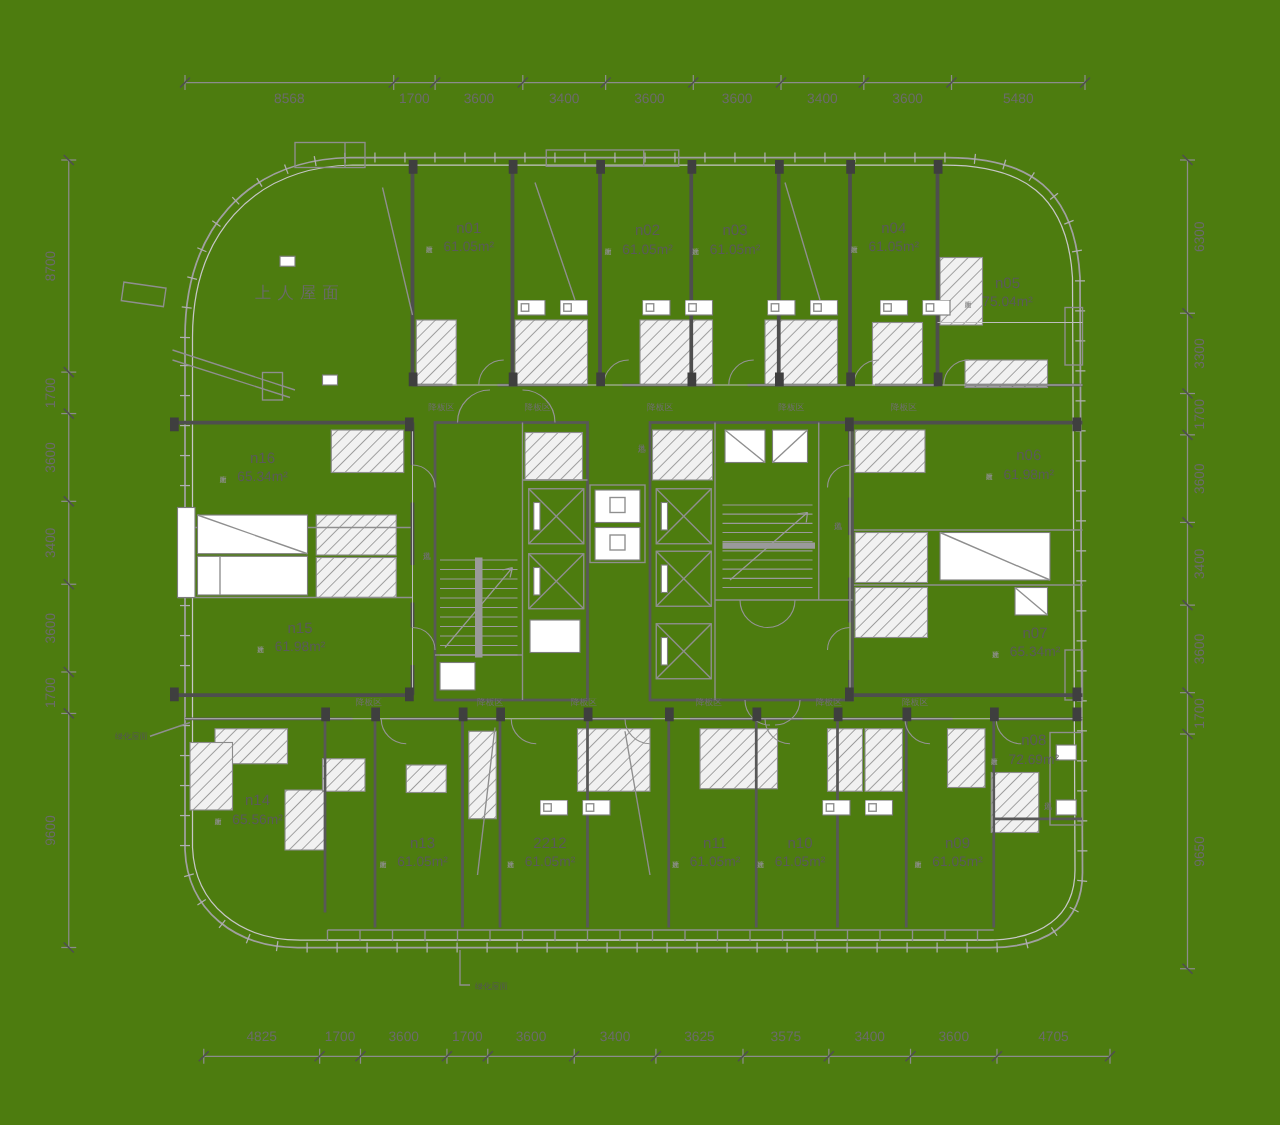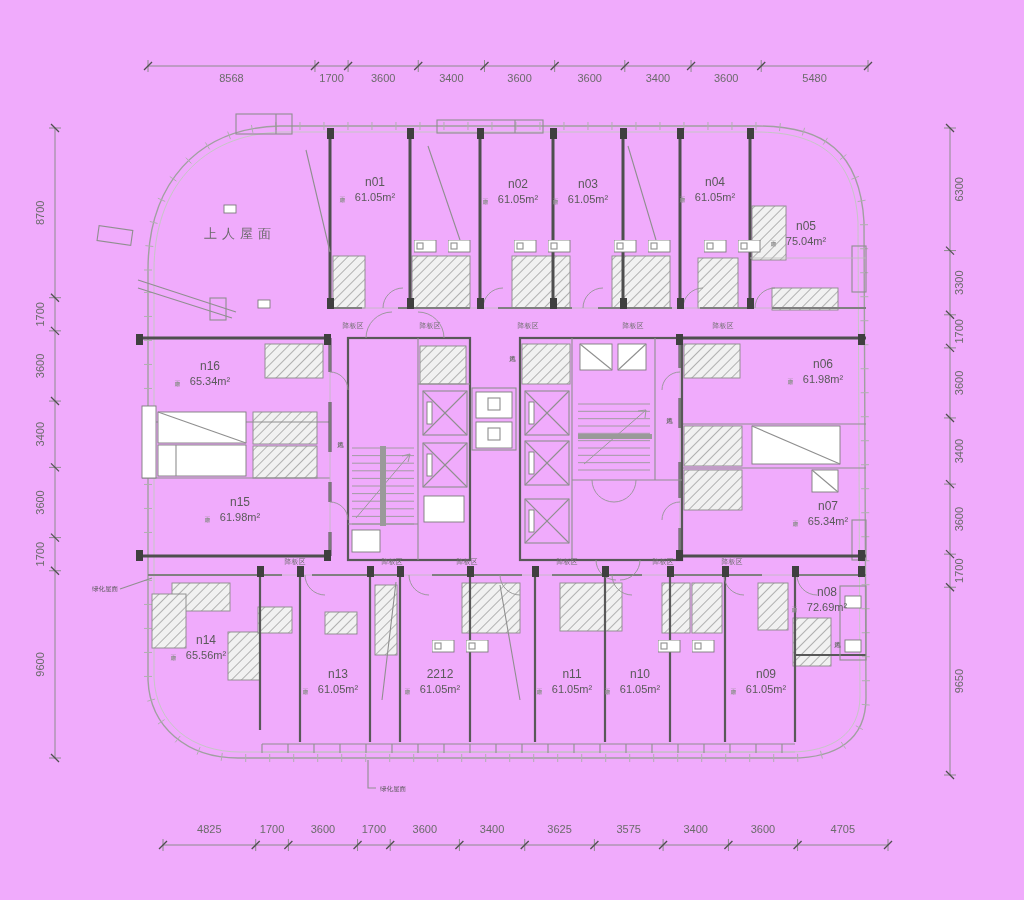--- a/index.html
+++ b/index.html
@@ -1,16 +1,16 @@
 <!DOCTYPE html>
 <html><head>
 <meta charset="utf-8">
 <style>
   html,body{margin:0;padding:0;background:#ffffff;}
-  #stage{position:relative;width:1024px;height:900px;background:#f0abfc;overflow:hidden;}
+  #stage{position:relative;width:1024px;height:900px;background:#4d7c0f;overflow:hidden;}
   svg{display:block;}
   svg text{font-family:"Liberation Sans","DejaVu Sans",sans-serif;}
   .uname{font-size:12px;fill:#5a5a5a;text-anchor:middle;}
   .uarea{font-size:11px;fill:#5a5a5a;text-anchor:middle;}
   .uprefix{font-size:5.5px;fill:#8f8f8f;writing-mode:vertical-rl;text-orientation:upright;}
   .roof{font-size:13px;letter-spacing:5px;fill:#6a6a6a;text-anchor:middle;}
   .zone{font-size:7px;fill:#6f6f6f;text-anchor:middle;}
   .vtext{font-size:6.5px;fill:#6f6f6f;writing-mode:vertical-rl;text-orientation:upright;}
   .note{font-size:6.5px;fill:#555;}
   .dimline,.dimtick{stroke:#8c8c8c;stroke-width:1;}

